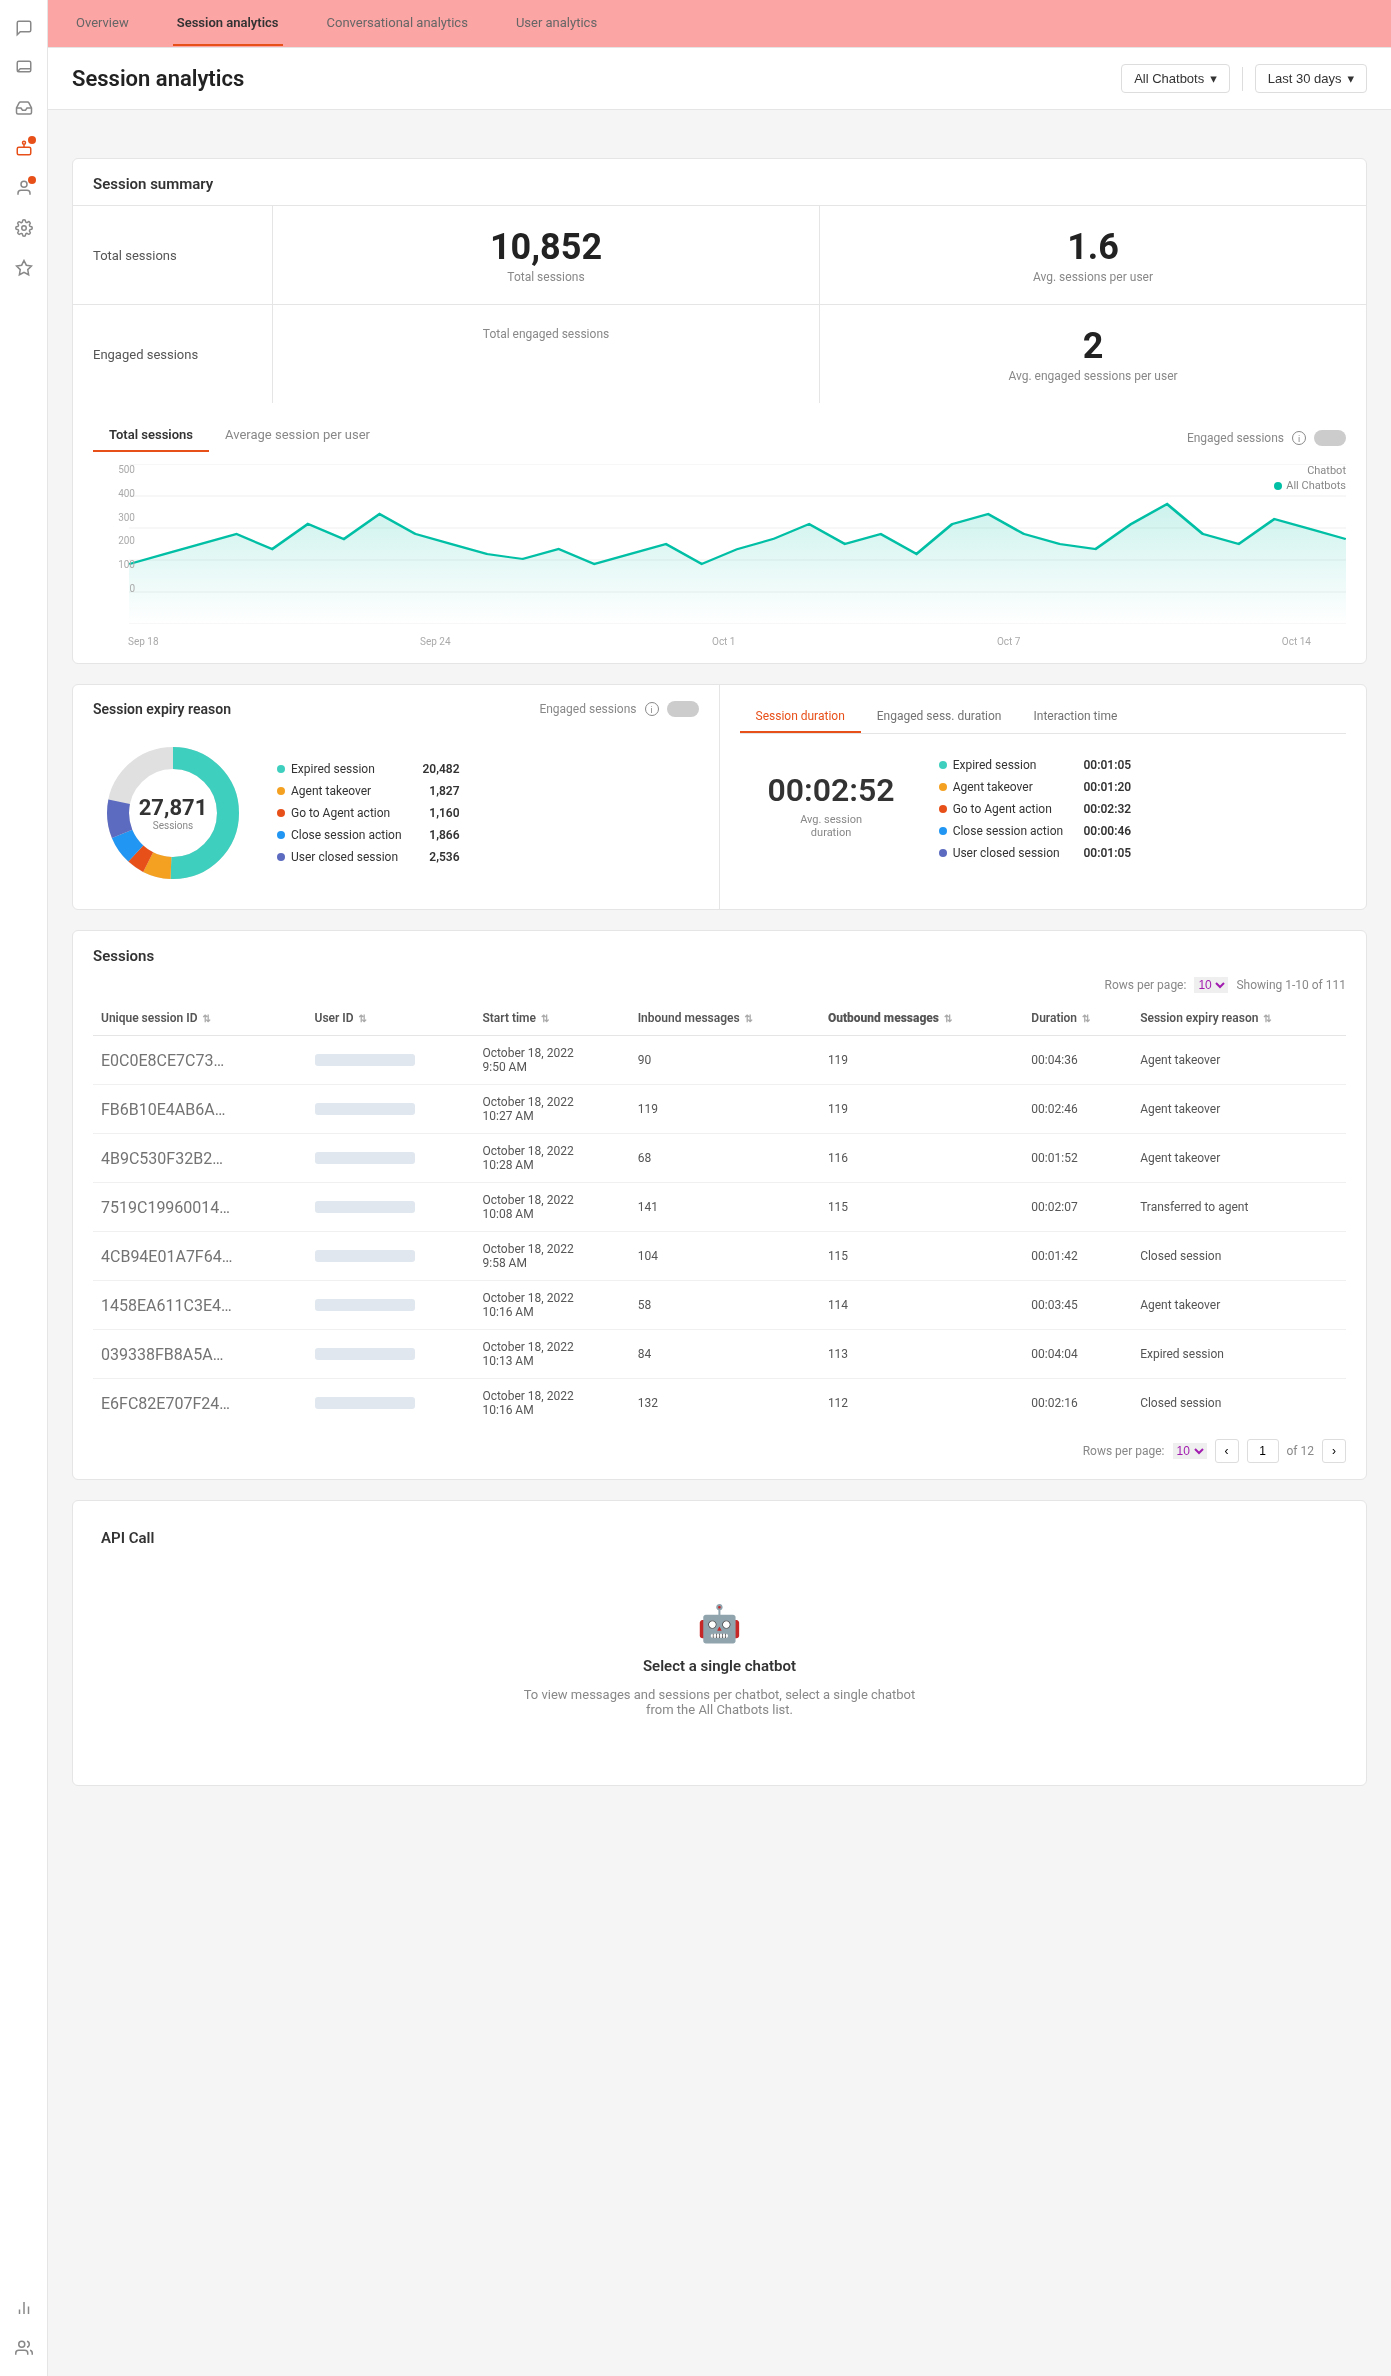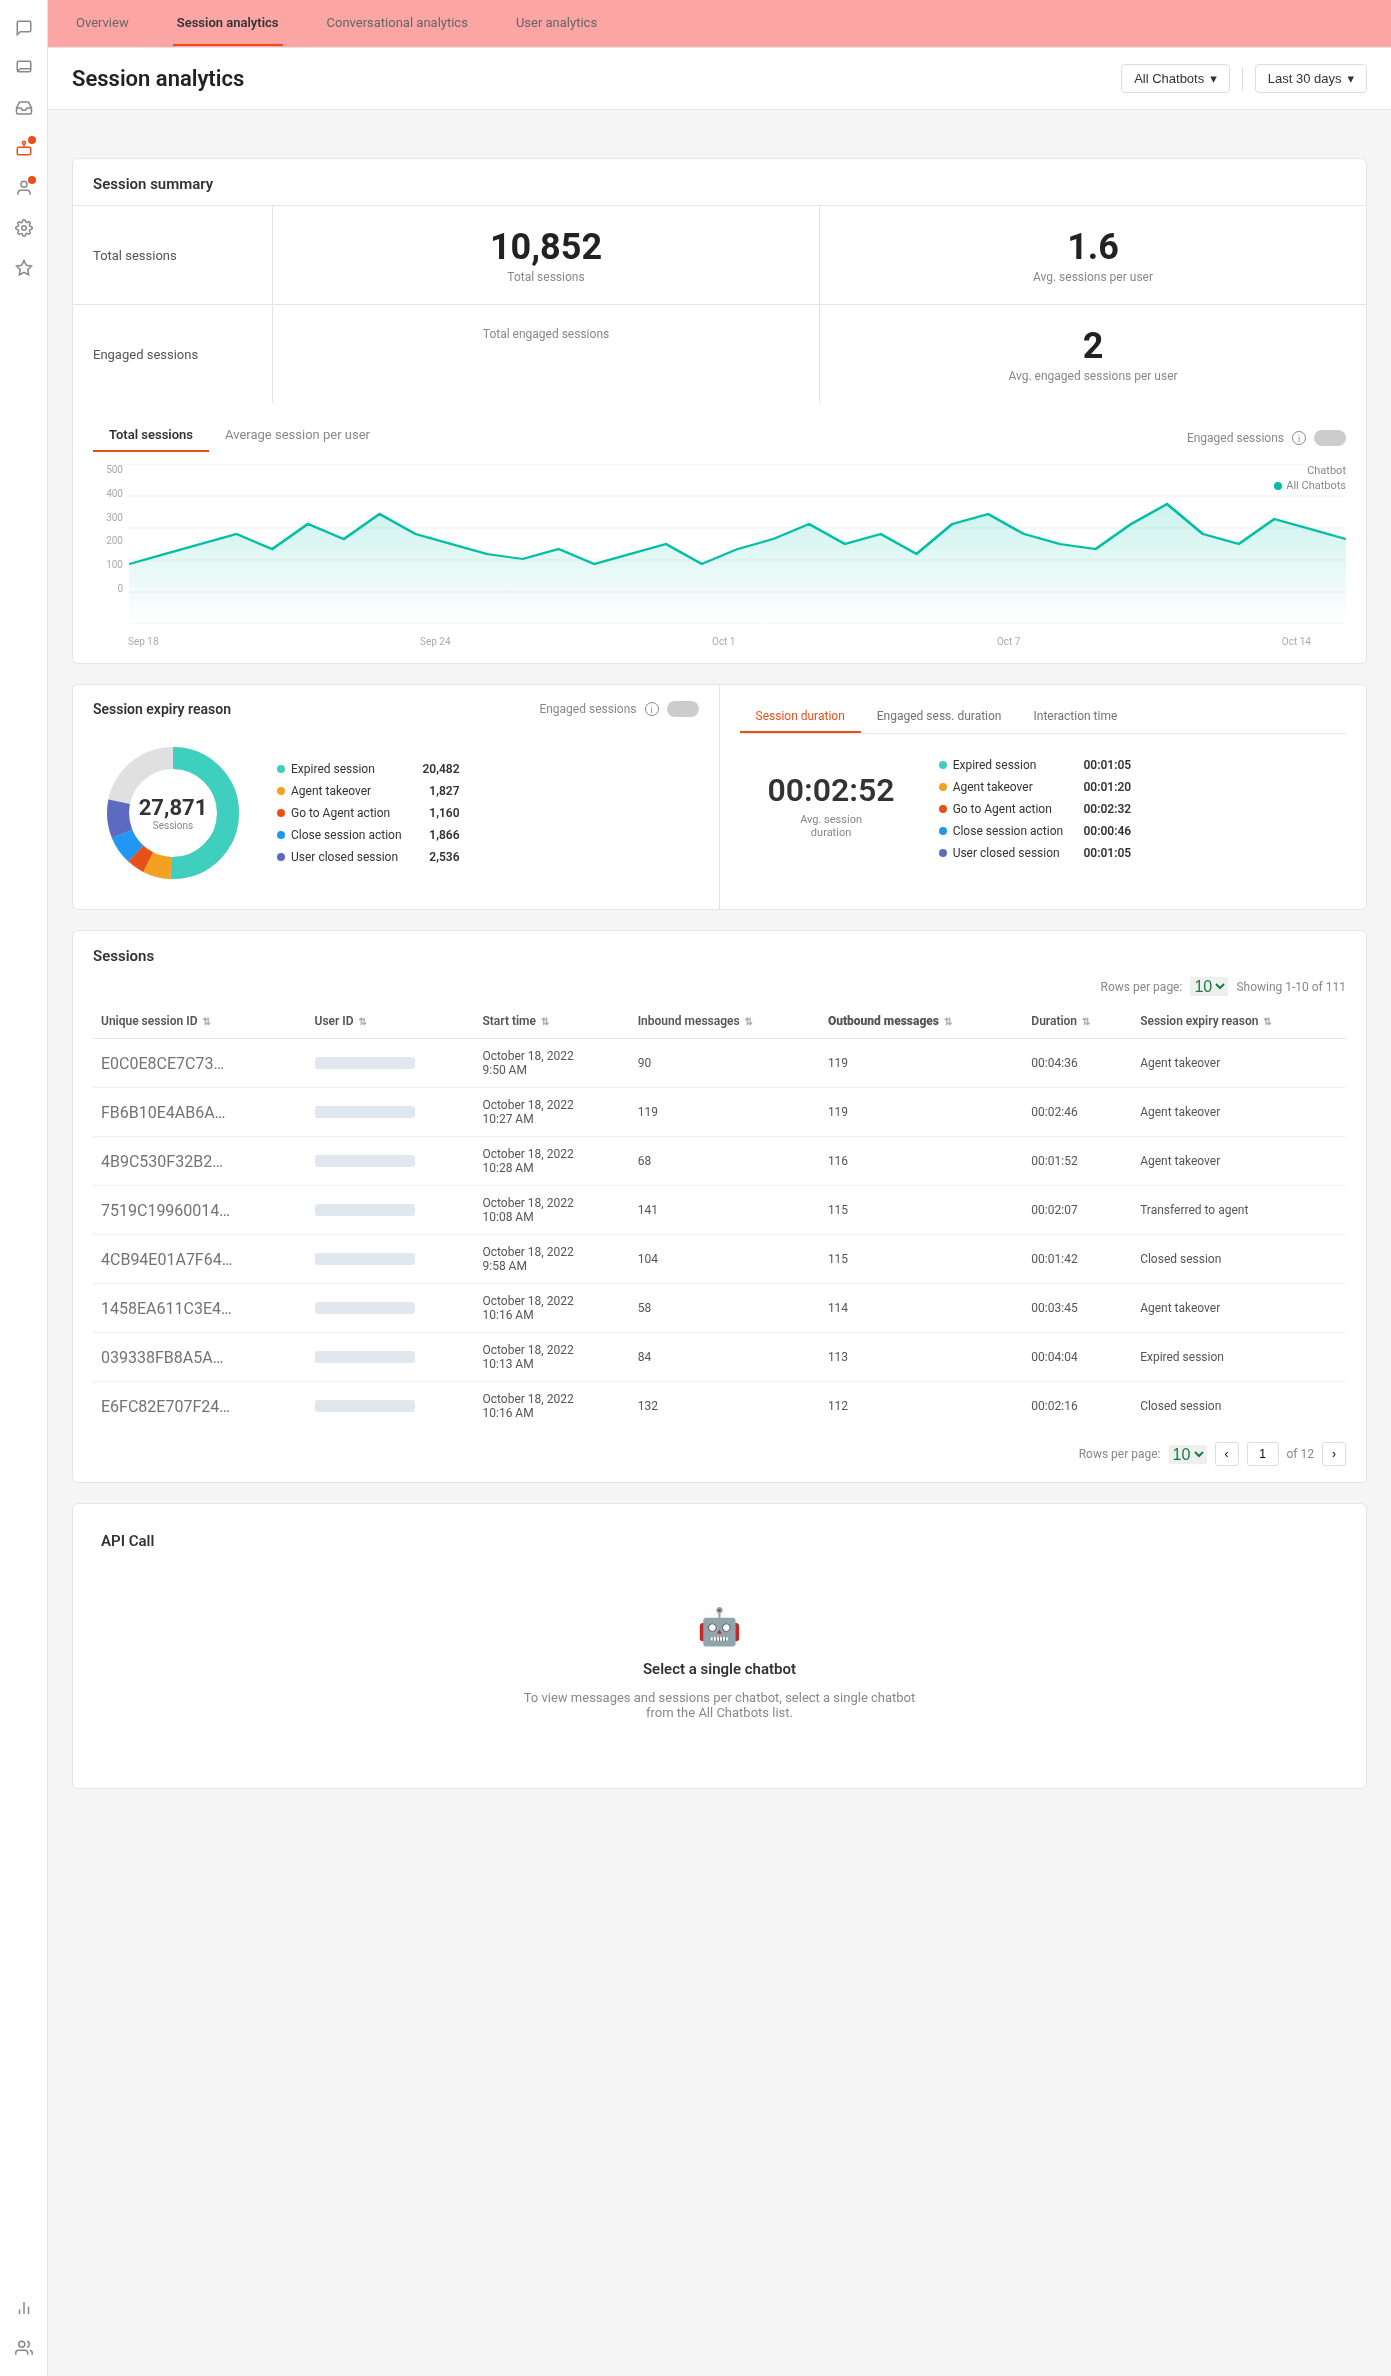--- a/index.html
+++ b/index.html
@@ -87,21 +87,21 @@
     .duration-legend { display: flex; flex-direction: column; gap: 8px; margin-top: 8px; }
     .duration-item { display: flex; align-items: center; justify-content: space-between; gap: 8px; font-size: 12px; }
     .duration-left { display: flex; align-items: center; gap: 6px; }
     .duration-value { font-weight: 600; min-width: 60px; text-align: right; }
     .right-content { display: flex; align-items: center; gap: 24px; padding: 0 8px; }
 
     
     .sessions-section { background: #fff; border: 1px solid #e5e5e5; border-radius: 6px; margin-bottom: 20px; padding: 16px 20px; }
     .section-title { font-size: 15px; font-weight: 600; margin-bottom: 12px; }
     .table-controls { display: flex; align-items: center; justify-content: flex-end; gap: 8px; font-size: 12px; color: #888; margin-bottom: 8px; }
-    .rows-select { border: none; font-size: 16px; color: #15803d; cursor: pointer; }
+    .rows-select { border: none; font-size: 12px; color: #a21caf; cursor: pointer; }
     table { width: 100%; border-collapse: collapse; }
     thead th { padding: 10px 8px; text-align: left; font-size: 12px; font-weight: 600; color: #555; border-bottom: 1px solid #e5e5e5; white-space: nowrap; }
     thead th .sort-icon { color: #aaa; margin-left: 2px; font-size: 10px; }
     tbody tr { border-bottom: 1px solid #f0f0f0; }
     tbody tr:last-child { border-bottom: none; }
     tbody td { padding: 10px 8px; font-size: 12px; color: #555; }
     .session-link { color: #737373; text-decoration: none; font-size: 16px; }
     .user-id-bar { width: 100px; height: 12px; background: #e0e7ef; border-radius: 3px; }
     .pagination { display: flex; align-items: center; justify-content: flex-end; gap: 8px; margin-top: 12px; font-size: 12px; color: #888; }
     .page-btn { width: 24px; height: 24px; border: 1px solid #ddd; border-radius: 3px; background: #fff; cursor: pointer; font-size: 12px; display: flex; align-items: center; justify-content: center; }
@@ -269,21 +269,21 @@
               <line x1="0" y1="96" x2="680" y2="96" stroke="#f0f0f0" stroke-width="1"></line>
               <line x1="0" y1="128" x2="680" y2="128" stroke="#f0f0f0" stroke-width="1"></line>
               <line x1="0" y1="160" x2="680" y2="160" stroke="#f0f0f0" stroke-width="1"></line>
 
               <polyline fill="url(#chartGrad)" stroke="none" points="
                 0,100 20,90 40,80 60,70 80,85 100,60 120,75 140,50 160,70 180,80 200,90 220,95 240,85 260,100 280,90 300,80 320,100 340,85 360,75 380,60 400,80 420,70 440,90 460,60 480,50 500,70 520,80 540,85 560,60 580,40 600,70 620,80 640,55 660,65 680,75 680,160 0,160"></polyline>
               <polyline fill="none" stroke="#00bfa5" stroke-width="2" points="
                 0,100 20,90 40,80 60,70 80,85 100,60 120,75 140,50 160,70 180,80 200,90 220,95 240,85 260,100 280,90 300,80 320,100 340,85 360,75 380,60 400,80 420,70 440,90 460,60 480,50 500,70 520,80 540,85 560,60 580,40 600,70 620,80 640,55 660,65 680,75"></polyline>
             </svg>
           </div>
-          <div class="chart-y-labels" style="position:absolute;left:0;top:0;">
+          <div class="chart-y-labels" style="position:absolute;left:12px;top:0;">
             <span>500</span>
             <span>400</span>
             <span>300</span>
             <span>200</span>
             <span>100</span>
             <span>0</span>
           </div>
         </div>
         <div class="chart-x-labels">
           <span>Sep 18</span>

